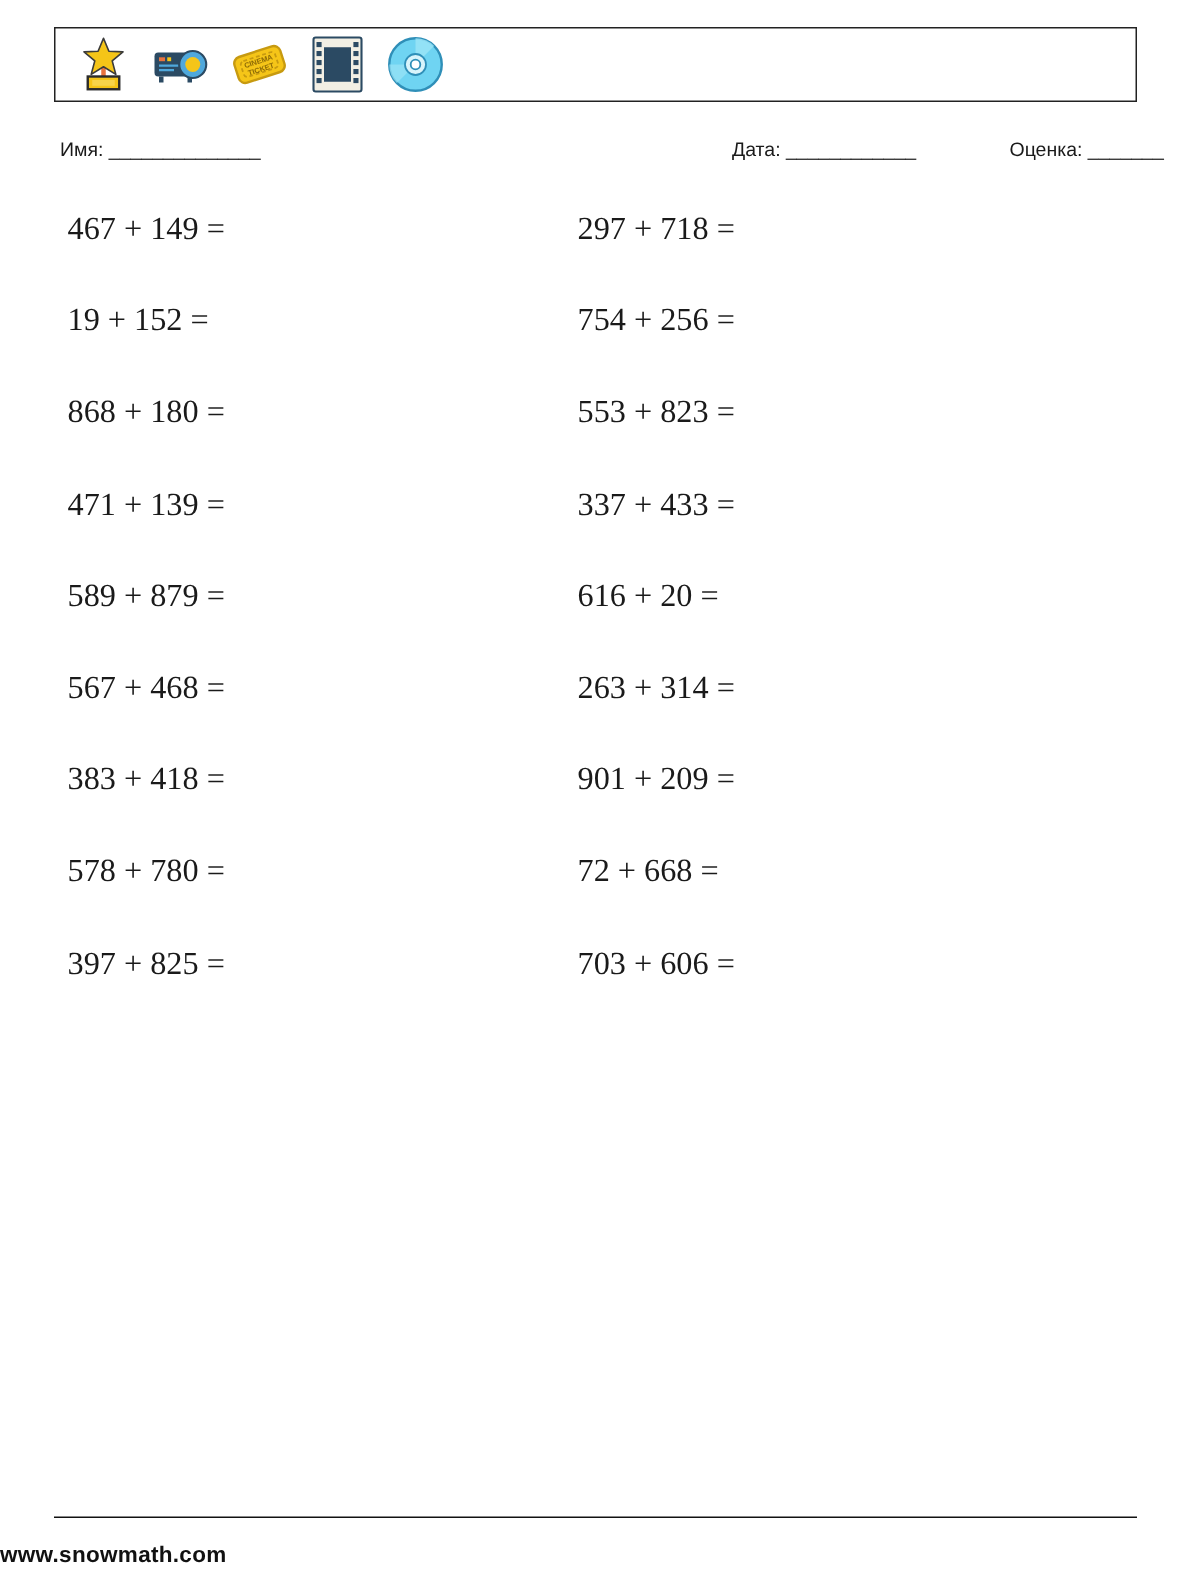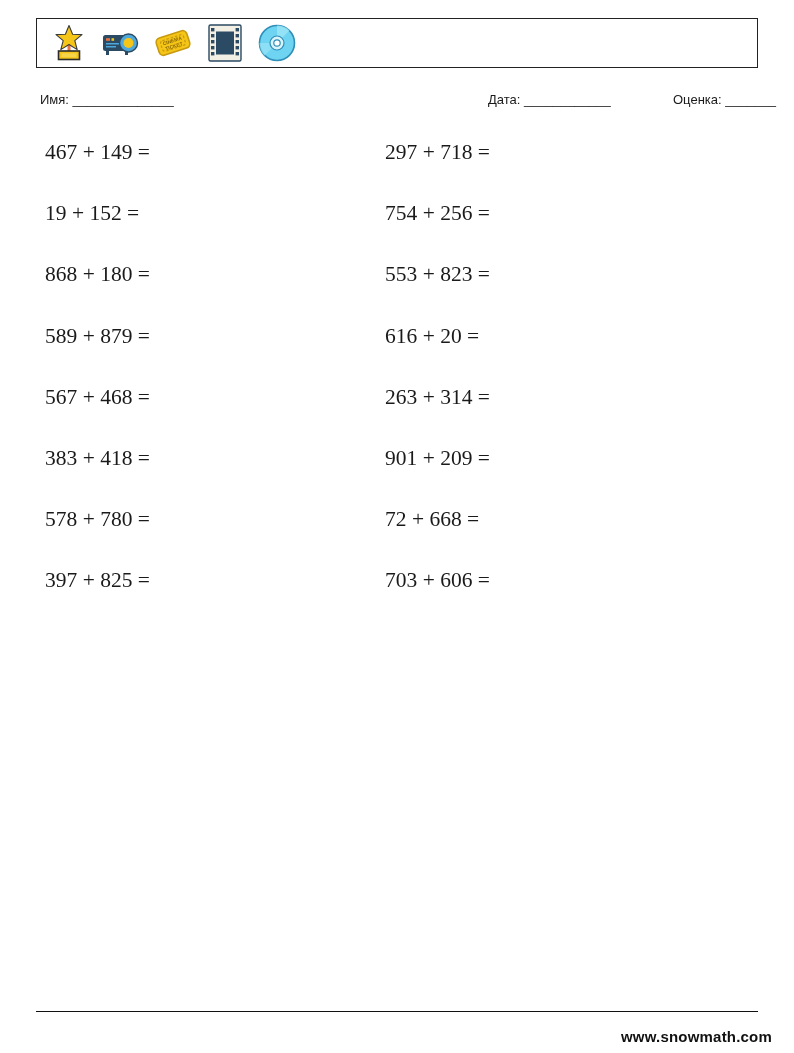--- a/index.html
+++ b/index.html
@@ -115,21 +115,21 @@
     top: 1011px;
     width: 722px;
     height: 0;
     border-top: 1.5px solid #111111;
   }
   .footer-text {
     position: absolute;
     left: 0;
     top: 1028px;
     width: 772px;
-    text-align: right;
+    text-align: left;
     font-family: "Liberation Sans", "DejaVu Sans", sans-serif;
     font-size: 15px;
     font-weight: bold;
     color: #111111;
     letter-spacing: 0.2px;
   }
 </style>
 </head>
 <body>
 
@@ -223,20 +223,24 @@
   <div class="prob-row">
     <span class="prob-cell col-0">19 + 152 =</span>
     <span class="prob-cell col-1">754 + 256 =</span>
   </div>
 
   <div class="prob-row">
     <span class="prob-cell col-0">868 + 180 =</span>
     <span class="prob-cell col-1">553 + 823 =</span>
   </div>
 
+  <div class="prob-row">
+    <span class="prob-cell col-0">471 + 139 =</span>
+    <span class="prob-cell col-1">337 + 433 =</span>
+  </div>
 
   <div class="prob-row">
     <span class="prob-cell col-0">589 + 879 =</span>
     <span class="prob-cell col-1">616 + 20 =</span>
   </div>
 
   <div class="prob-row">
     <span class="prob-cell col-0">567 + 468 =</span>
     <span class="prob-cell col-1">263 + 314 =</span>
   </div>

